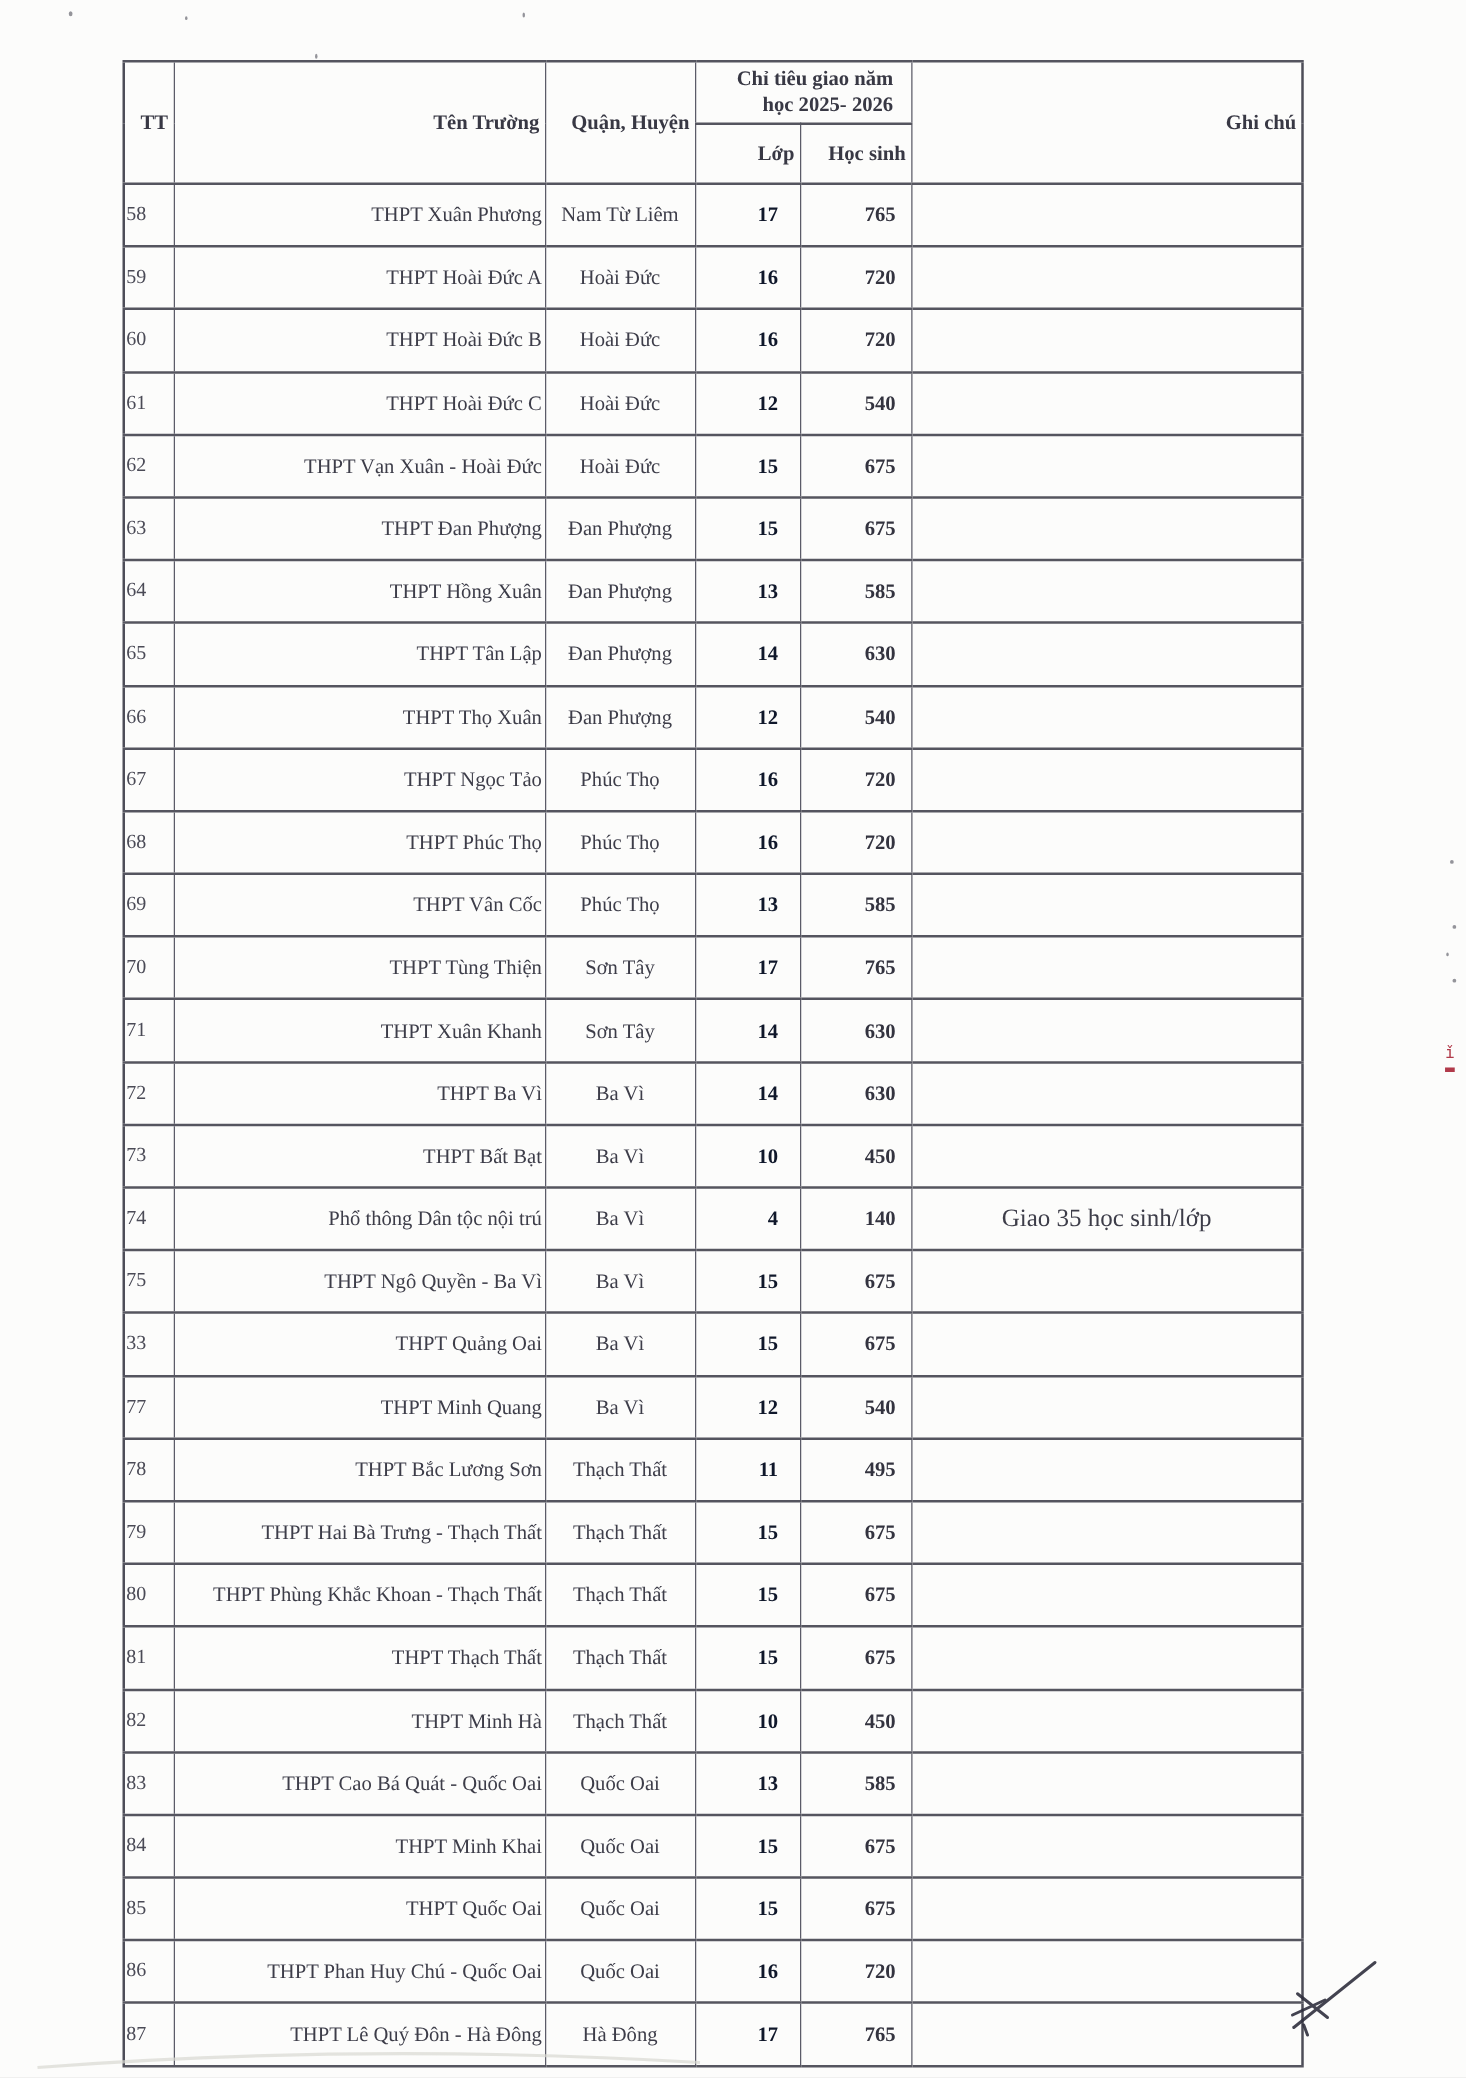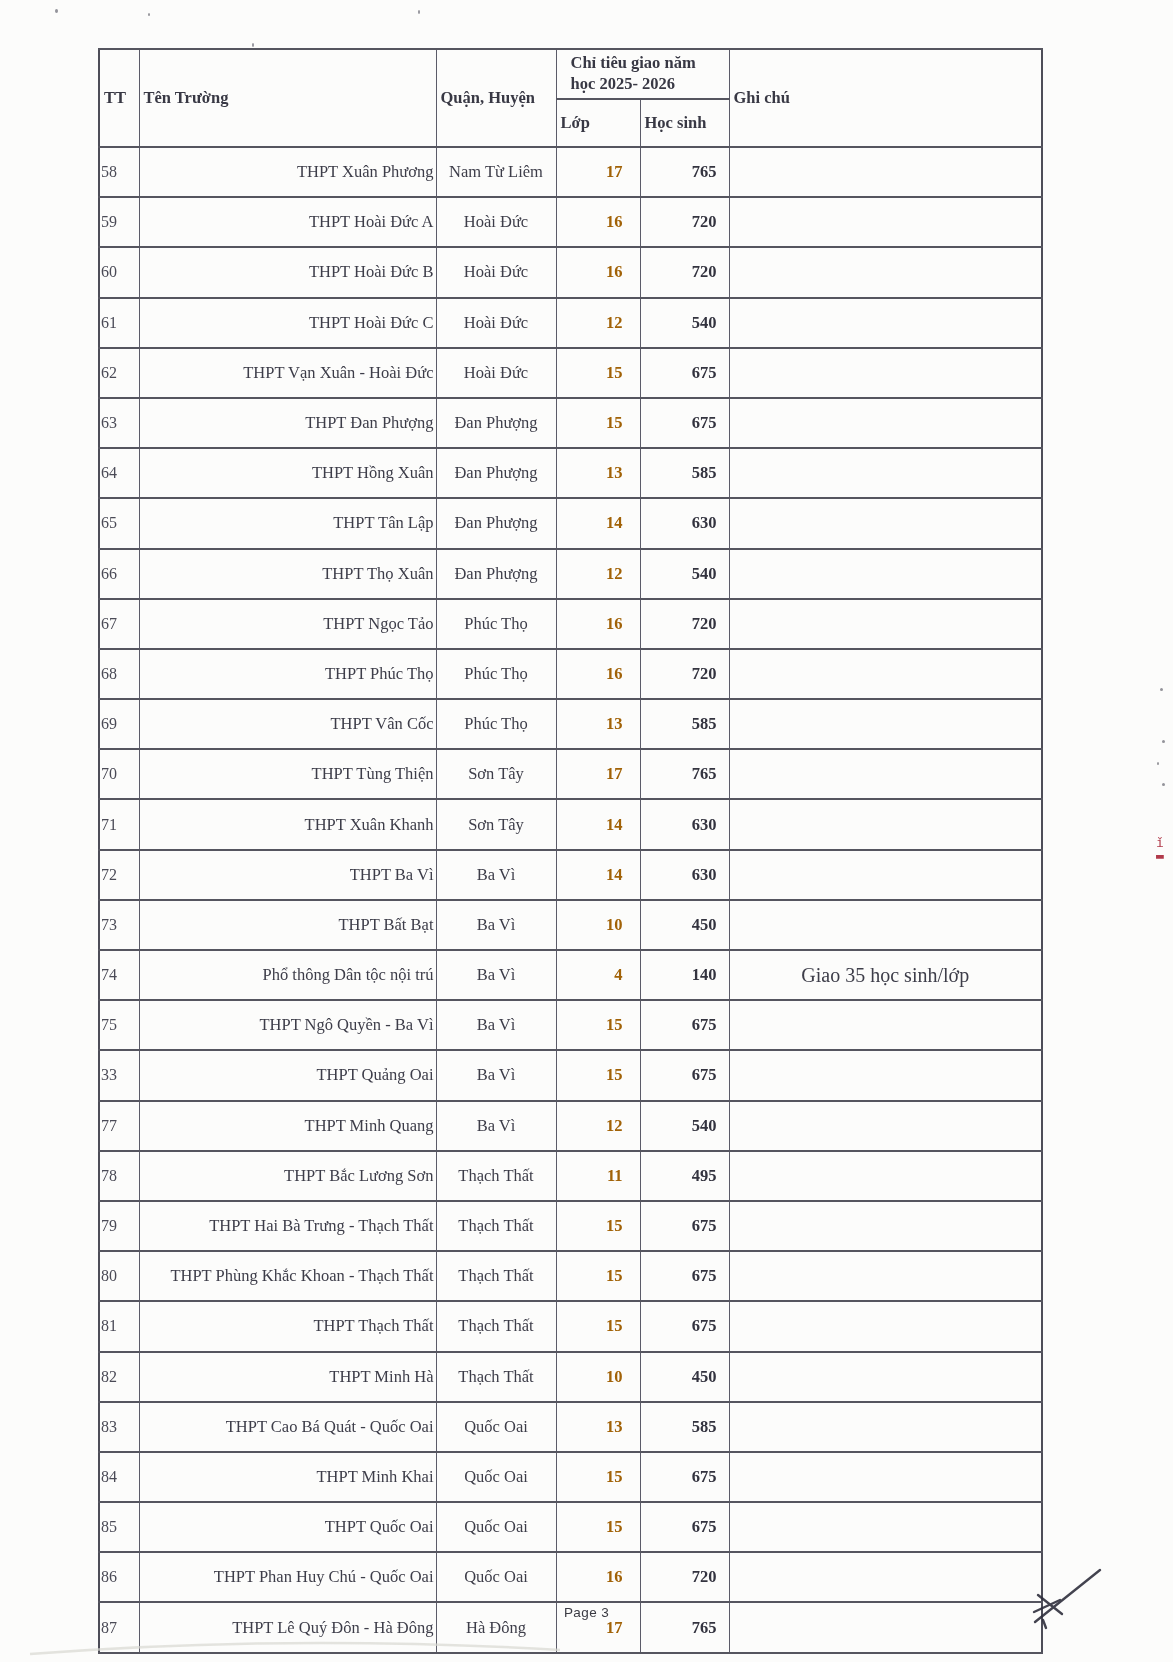--- a/index.html
+++ b/index.html
@@ -24,39 +24,39 @@
     border-top:2px solid #55555f;
     border-bottom:2px solid #55555f;
     overflow:hidden;
     white-space:nowrap;
     background:transparent;
   }
   .doc-table{border:2px solid #4d4d58;}
   thead th{
     font-weight:bold;
     font-size:16.5px;
-    text-align:left;
+    text-align:right;
     vertical-align:middle;
     color:#383844;
     padding:2px 4px;
     margin-top:20px;
   }
   th.h-quota{white-space:normal;line-height:1.25;padding:2px 14px;}
   th.h-notes{}
   thead tr.h-row1 th{height:44px;}
   thead tr.h-row2 th{height:42px;}
   tbody td{
     height:46.2px;
     font-size:16.5px;
     vertical-align:middle;
   }
   td.c-tt{text-align:left;color:#4a4a56;font-size:16px;}
   td.c-name{text-align:right;padding-left:9px;padding-right:2px;}
   td.c-district{text-align:center;}
-  td.c-classes{text-align:right;padding-right:17px;font-weight:bold;color:#a16207;}
+  td.c-classes{text-align:right;padding-right:17px;font-weight:bold;color:#0f172a;}
   td.c-students{text-align:right;padding-right:12px;font-weight:bold;color:#33333f;padding-left:28px;}
   td.c-note{text-align:center;font-size:20px;white-space:normal;line-height:1.1;}
   .footer{
     position:absolute;
     left:0;right:0;top:1605px;
     text-align:center;
     font-family:"Liberation Sans","DejaVu Sans",sans-serif;
     font-size:13.5px;
     color:#3a3a42;
     letter-spacing:.4px;
@@ -352,14 +352,13 @@
     <g stroke="#2f2f3d" stroke-width="2.4" stroke-linecap="round" fill="none" opacity="0.9">
       <path d="M1100 1570 L1035 1622"></path>
       <path d="M1038 1595 L1062 1614"></path>
       <path d="M1034 1612 L1060 1600"></path>
       <path d="M1043 1620 L1046 1628"></path>
     </g>
 
     <path d="M30 1654 Q 290 1634 560 1650" stroke="#d8d8d2" stroke-width="2.5" fill="none" opacity="0.7"></path>
   </svg>
 
-  <div class="footer">Page 3</div>
 </div>
 
 </body></html>

